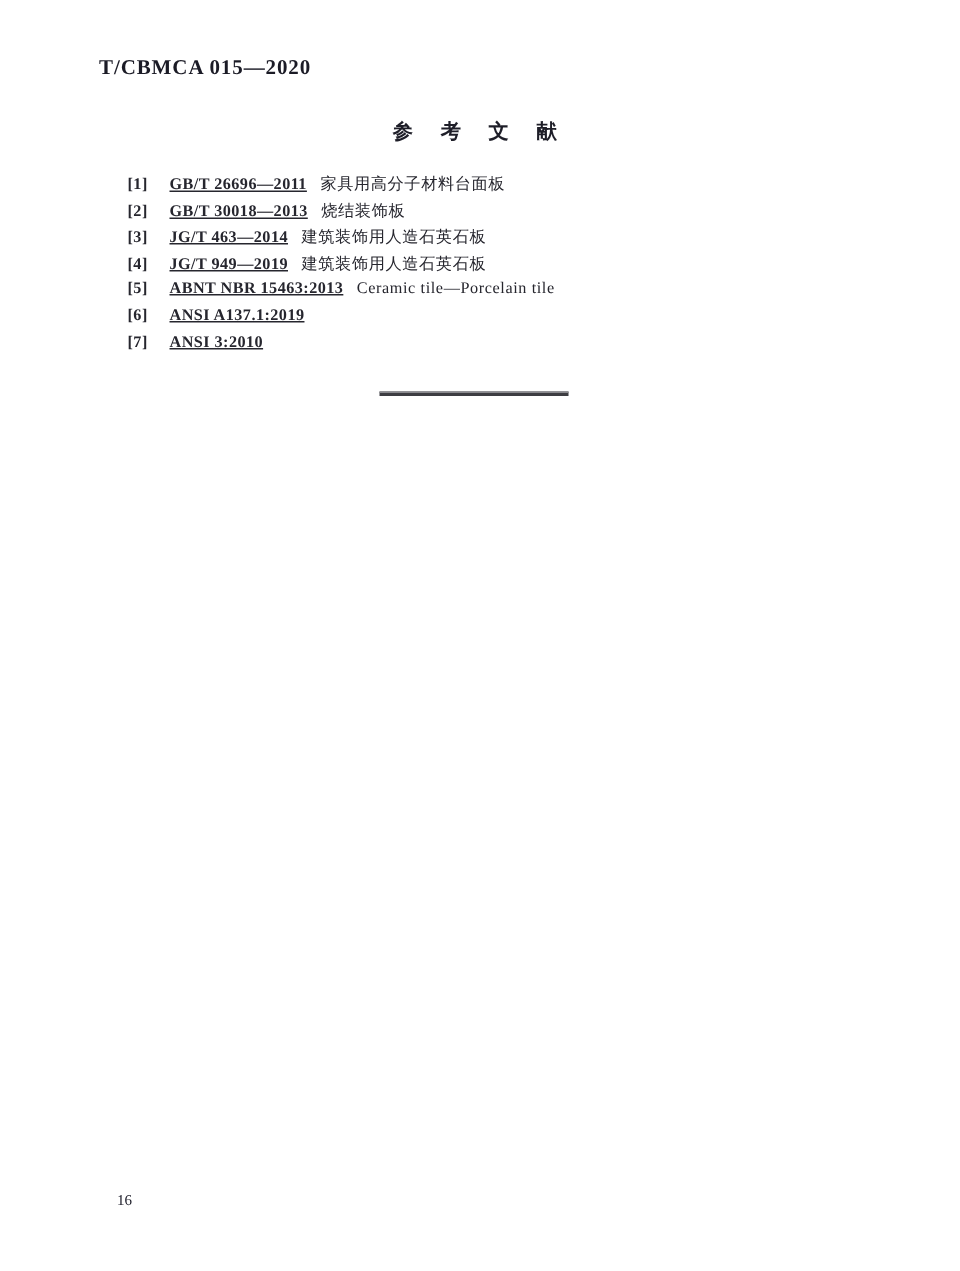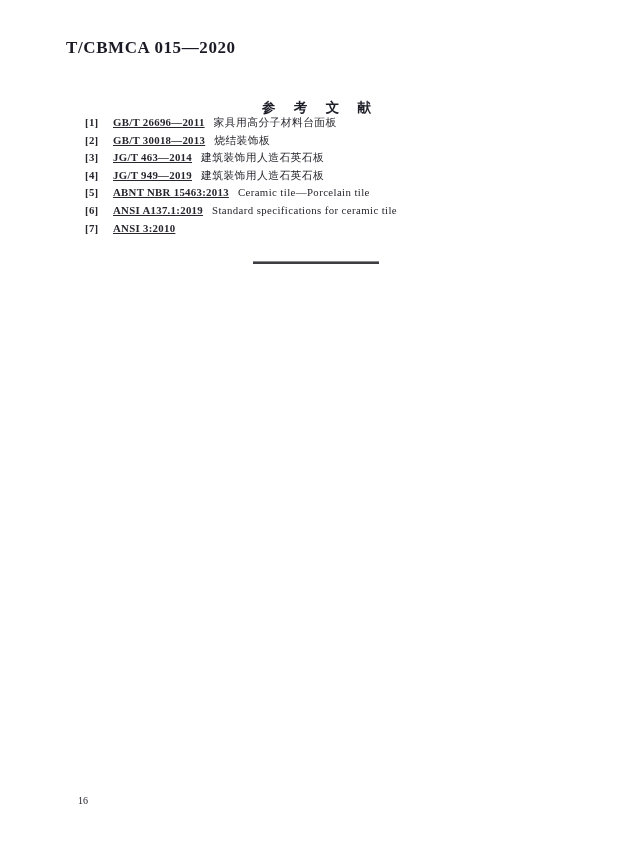--- a/index.html
+++ b/index.html
@@ -12,30 +12,30 @@
     background: #ffffff;
     position: relative;
     font-family: "Liberation Serif", "DejaVu Serif", serif;
     color: #26262e;
     overflow: hidden;
   }
   .doc-header {
     position: absolute;
     left: 66px;
     top: 38px;
-    font-size: 17px;
+    font-size: 14px;
     font-weight: bold;
     color: #1b1b26;
     letter-spacing: 0.6px;
     white-space: pre;
   }
   .doc-title {
     position: absolute;
     left: 0;
-    top: 99px;
+    top: 79px;
     width: 636px;
     text-align: center;
     font-size: 13.5px;
     font-weight: bold;
     color: #1e1e28;
     letter-spacing: 3px;
     font-family: "DejaVu Sans", "Liberation Sans", sans-serif;
     white-space: pre;
   }
   .ref-list {
@@ -120,21 +120,20 @@
 
   <div class="ref-row">
     <span class="ref-num">[5]</span>
     <span class="ref-code">ABNT NBR 15463:2013</span>
     <span class="ref-title">Ceramic tile—Porcelain tile</span>
   </div>
 
   <div class="ref-row">
     <span class="ref-num">[6]</span>
     <span class="ref-code">ANSI A137.1:2019</span>
-    <span class="ref-title">Standard specifications for ceramic tile</span>
   </div>
 
   <div class="ref-row">
     <span class="ref-num">[7]</span>
     <span class="ref-code">ANSI 3:2010</span>
   </div>
 </div>
 
 <div class="end-divider"></div>
 

